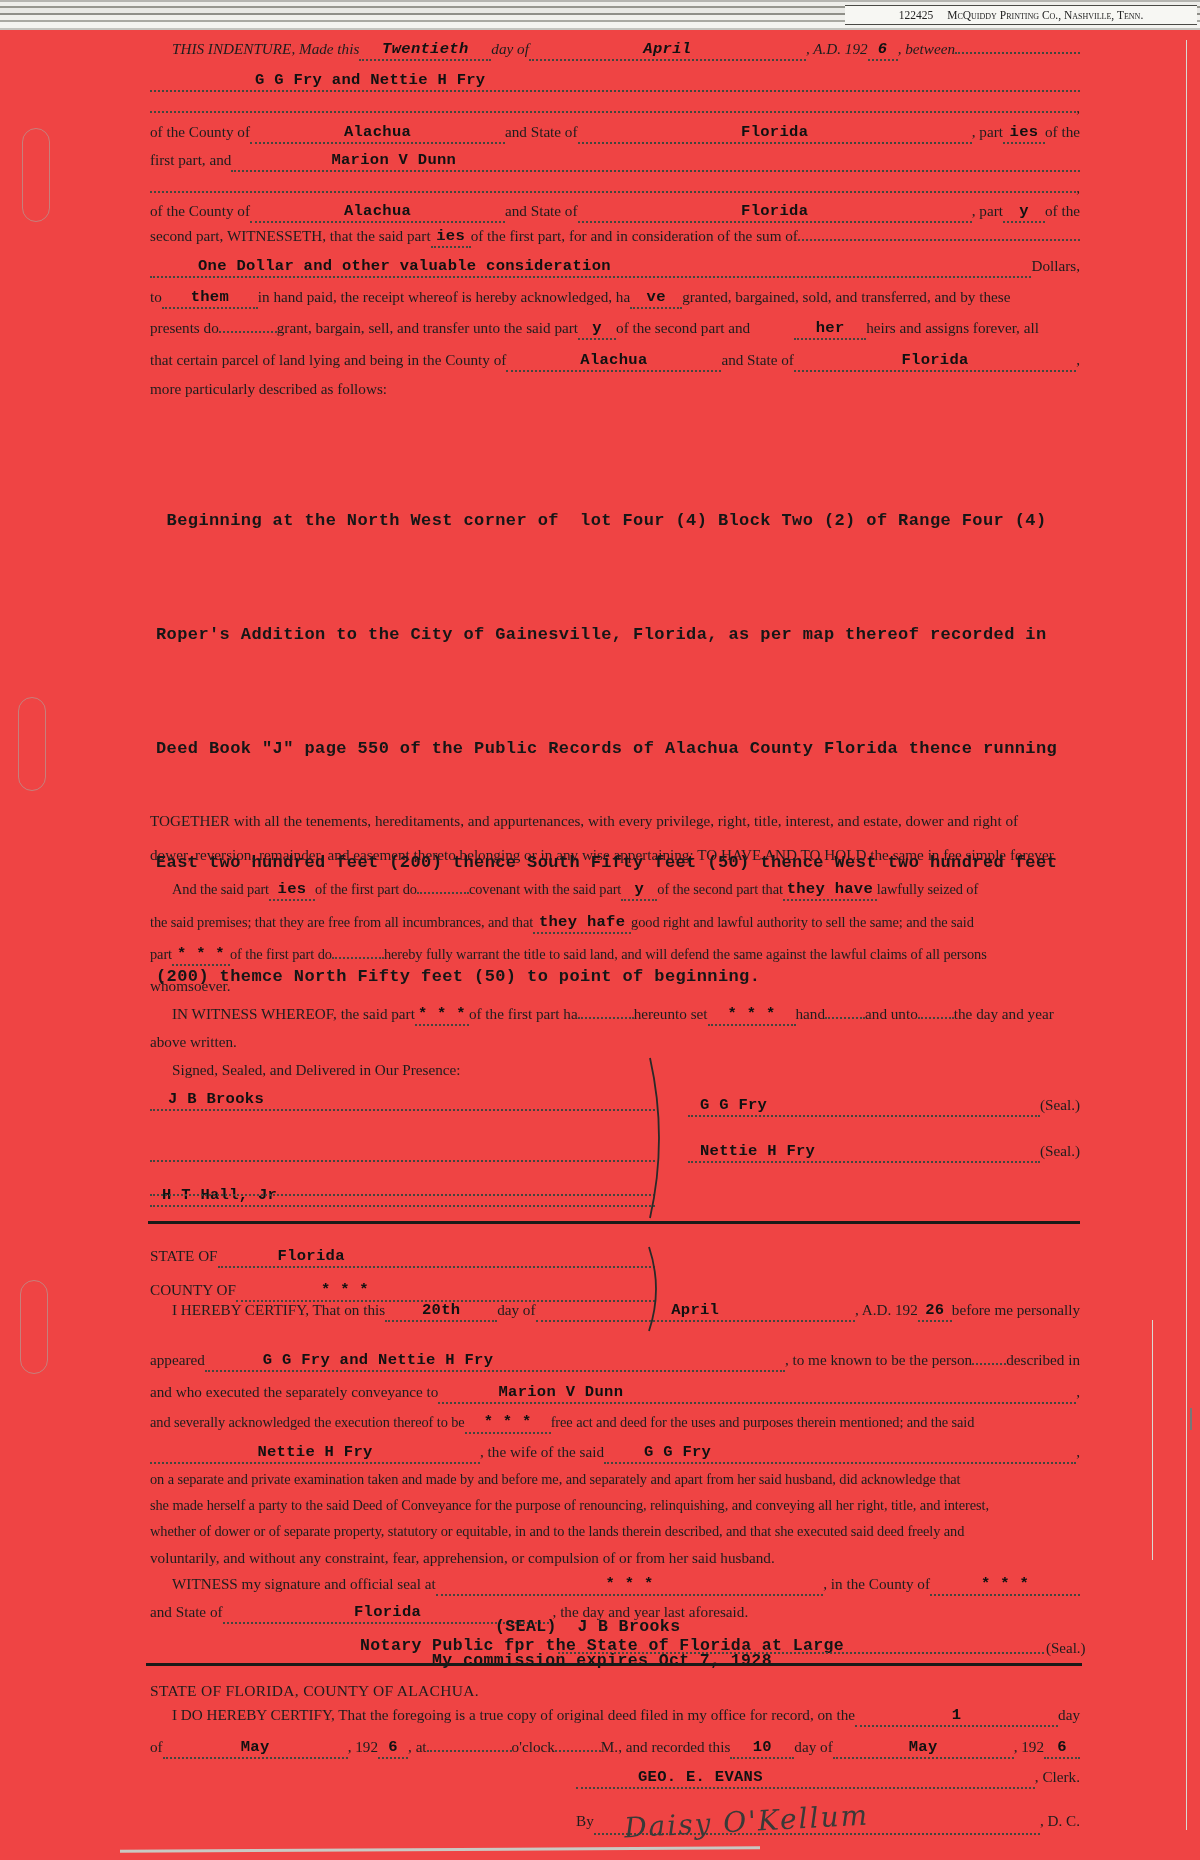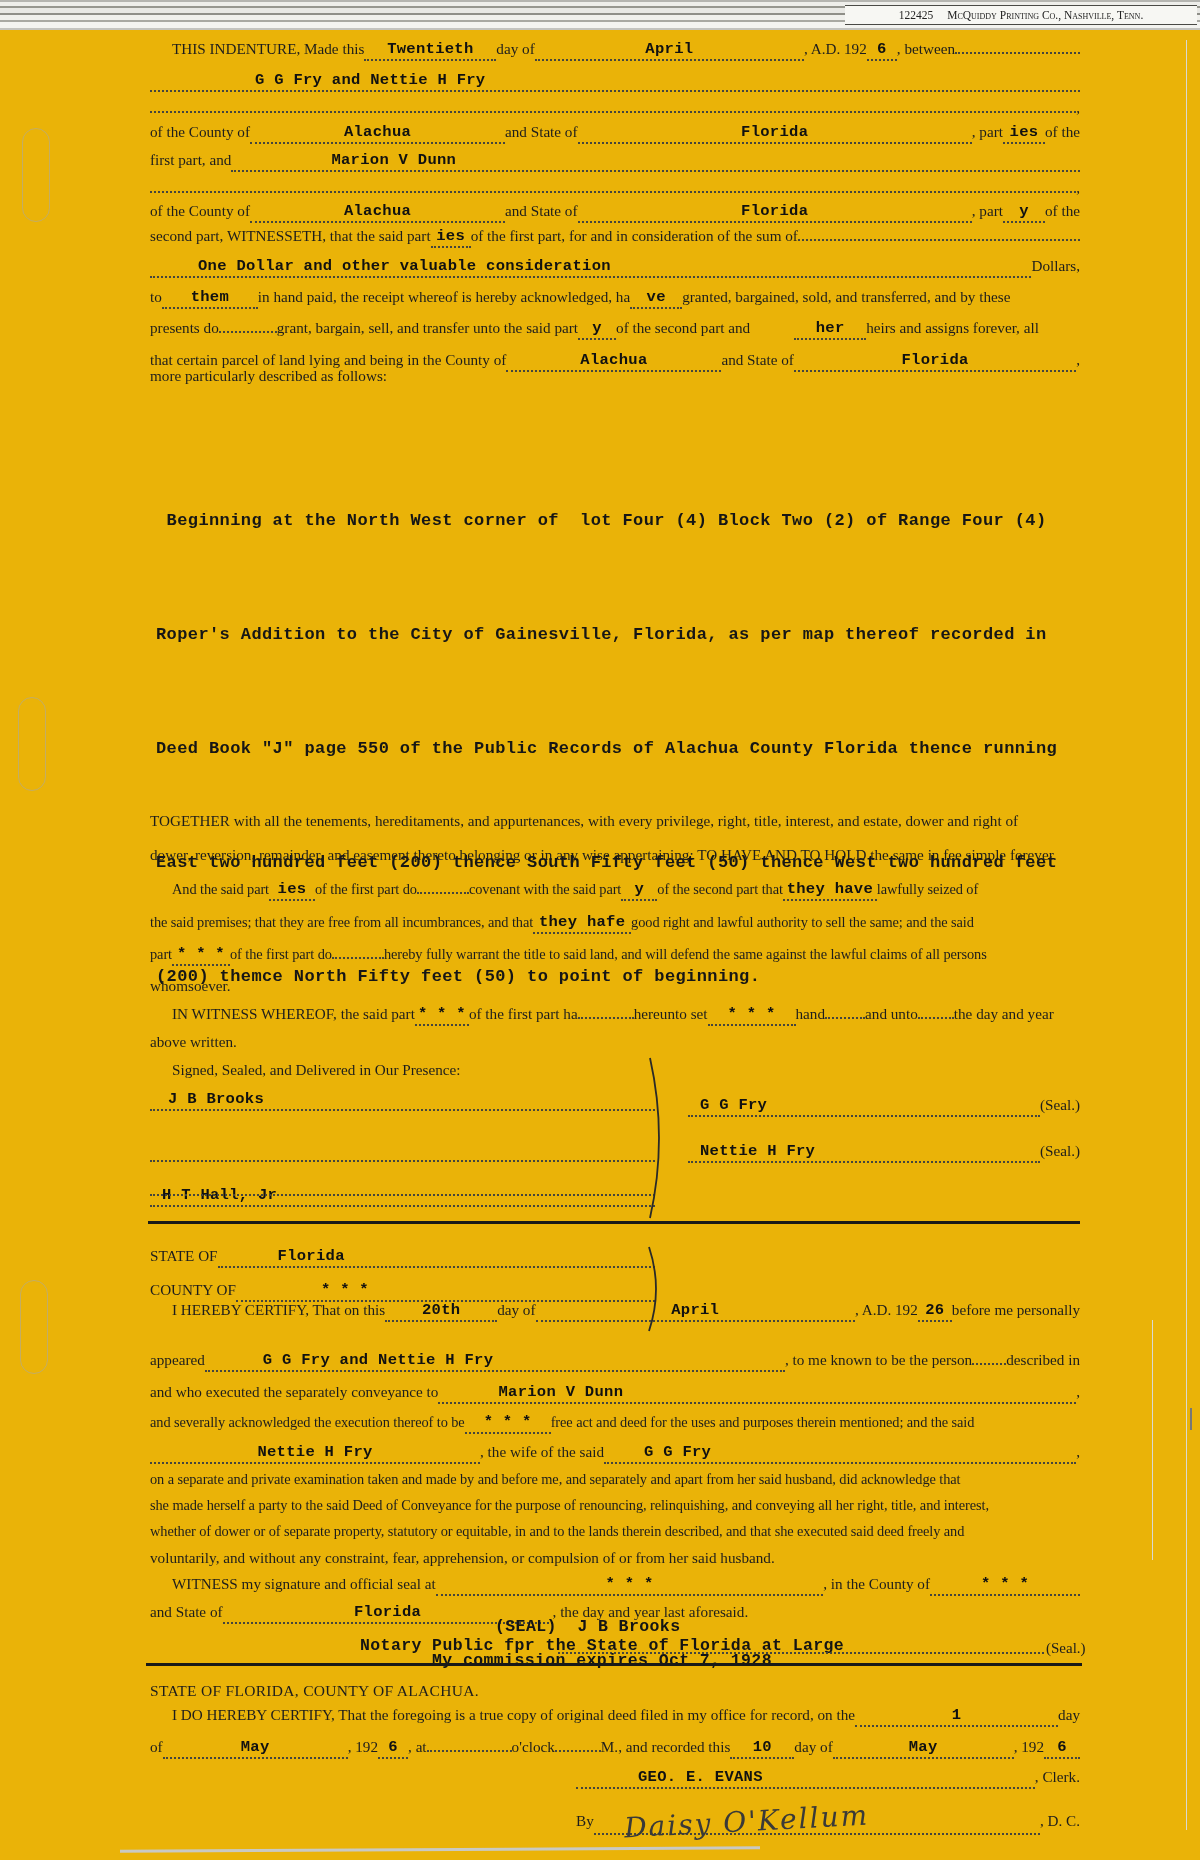--- a/index.html
+++ b/index.html
@@ -1,16 +1,16 @@
 <!DOCTYPE html>
 <html><head>
 <meta charset="utf-8">
 <style>
   html,body{margin:0;padding:0;background:#e7e7e3;}
-  .page{position:relative;width:1200px;height:1860px;background:#eab308;overflow:hidden;
+  .page{position:relative;width:1200px;height:1860px;background:#ef4444;overflow:hidden;
         color:#1d1d1d;font-family:"Liberation Serif","DejaVu Serif",serif;}
   
   .scanband{position:absolute;top:0;left:0;width:1200px;height:30px;
     background:linear-gradient(180deg,#b5b5b0 0 2px,#eeeeea 2px 6px,#97978f 6px 8px,#e8e8e4 8px 13px,
                #8f8f88 13px 15px,#f0f0ec 15px 20px,#a9a9a2 20px 22px,#f4f4f0 22px 28px,#c4c4bf 28px 30px);}
   .printerlabel{position:absolute;top:5px;left:845px;width:352px;height:18px;background:#f7f7f3;
     border-top:1.5px solid #4a4a45;border-bottom:1.5px solid #4a4a45;display:flex;align-items:center;
     justify-content:center;gap:14px;font-size:11.5px;font-variant:small-caps;color:#222;}
   
   .ln{position:absolute;left:150px;width:930px;display:flex;align-items:baseline;height:20px;
@@ -51,21 +51,21 @@
 
   <div class="hole" style="left:22px;top:128px;height:92px;"></div>
   <div class="hole" style="left:18px;top:697px;height:92px;"></div>
   <div class="hole" style="left:20px;top:1280px;height:92px;"></div>
 
   <div class="edge-line" style="left:1186px;top:40px;width:1px;height:1790px;"></div>
   <div class="edge-line" style="left:1152px;top:1320px;width:1px;height:240px;"></div>
   <div class="edge-line" style="left:1190px;top:1408px;width:2px;height:22px;background:#777;"></div>
   <div class="edge-line" style="left:120px;top:1848px;width:640px;height:3px;transform:rotate(-0.3deg);background:#c9c9c3;"></div>
 
-  <div class="ln" style="top:40px;left:172px;width:908px;">
+  <div class="ln" style="top:40px;left:172px;width:908px;font-style:italic;">
     <span class="p">THIS INDENTURE, Made this</span>
     <span class="f" style="flex:0 0 132px;"><span class="t">Twentieth</span></span>
     <span class="p">day of</span>
     <span class="f grow"><span class="t">April</span></span>
     <span class="p">, A.D. 192</span>
     <span class="f" style="flex:0 0 30px;"><span class="t">6</span></span>
     <span class="p">, between</span>
     <span class="f" style="flex:0 0 125px;"></span>
   </div>
   <div class="ln" style="top:71px;">
@@ -130,21 +130,21 @@
     <span class="f" style="flex:0 0 72px;margin-left:44px;"><span class="t">her</span></span>
     <span class="p">heirs and assigns forever, all</span>
   </div>
   <div class="ln" style="top:351px;">
     <span class="p">that certain parcel of land lying and being in the County of</span>
     <span class="f" style="flex:0 0 215px;"><span class="t">Alachua</span></span>
     <span class="p">and State of</span>
     <span class="f grow"><span class="t">Florida</span></span>
     <span class="p">,</span>
   </div>
-  <div class="ln" style="top:367px;">
+  <div class="ln" style="top:380px;">
     <span class="p">more particularly described as follows:</span>
   </div>
 
   <div class="descblock">
     <div> Beginning at the North West corner of  lot Four (4) Block Two (2) of Range Four (4)</div>
     <div>Roper's Addition to the City of Gainesville, Florida, as per map thereof recorded in</div>
     <div>Deed Book "J" page 550 of the Public Records of Alachua County Florida thence running</div>
     <div>East two hundred feet (200) thence South Fifty feet (50) thence West two hundred feet</div>
     <div>(200) themce North Fifty feet (50) to point of beginning.</div>
   </div>

